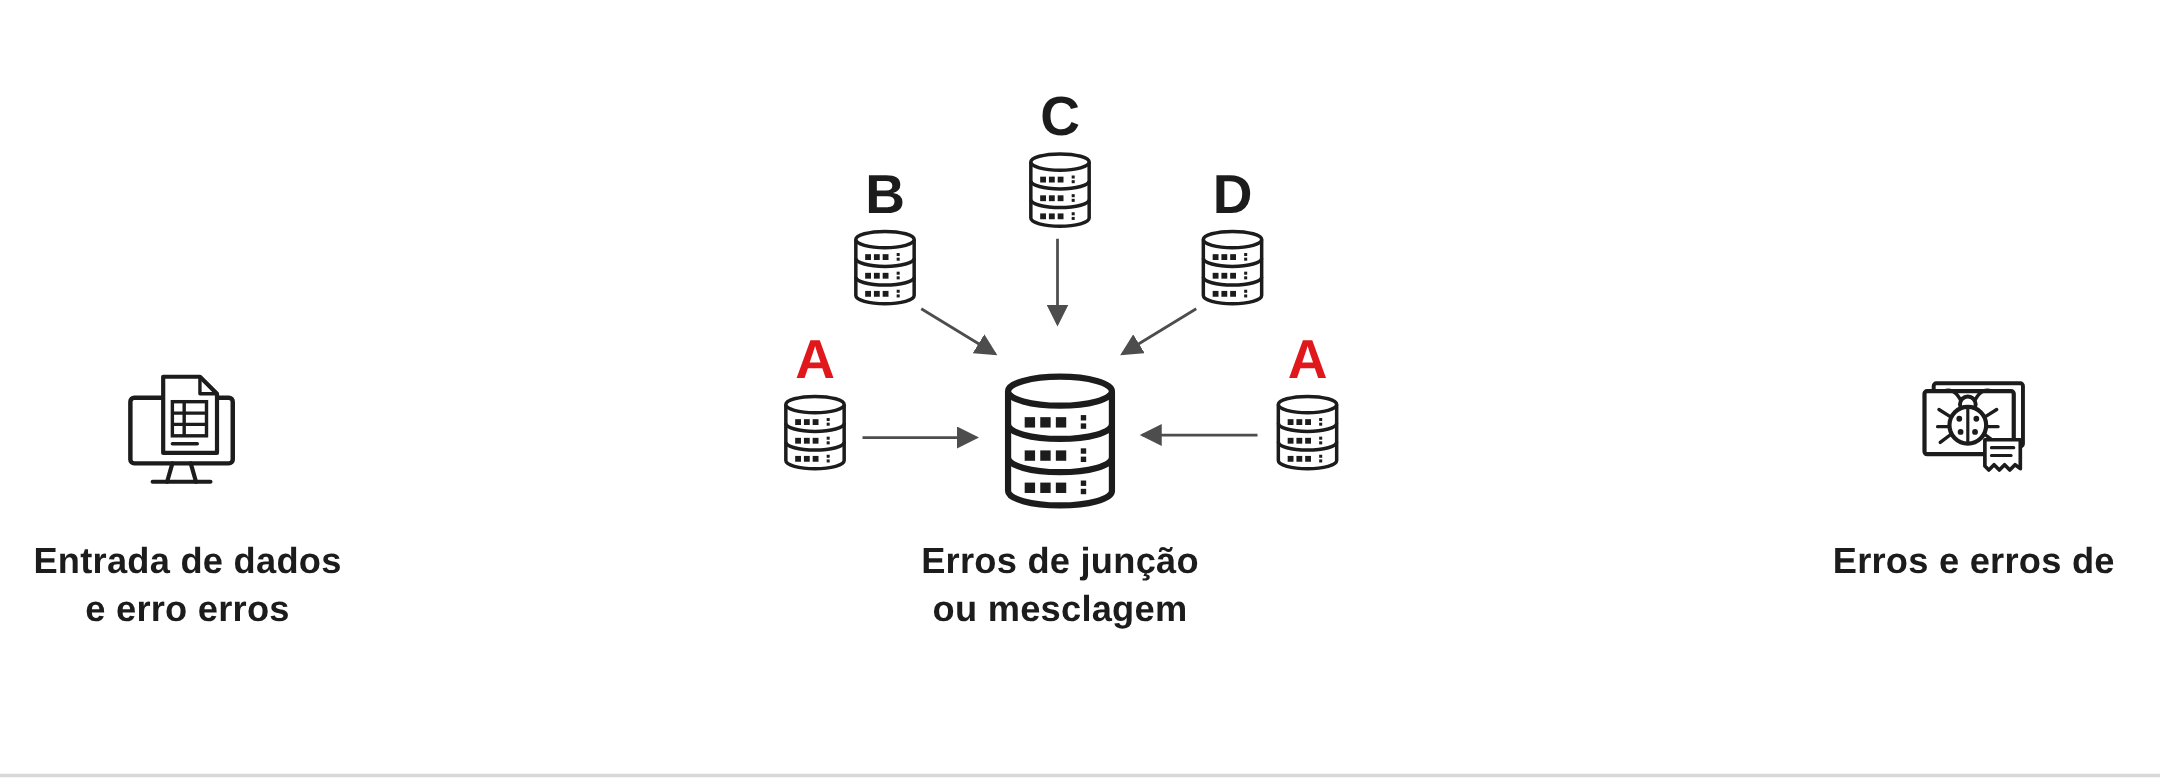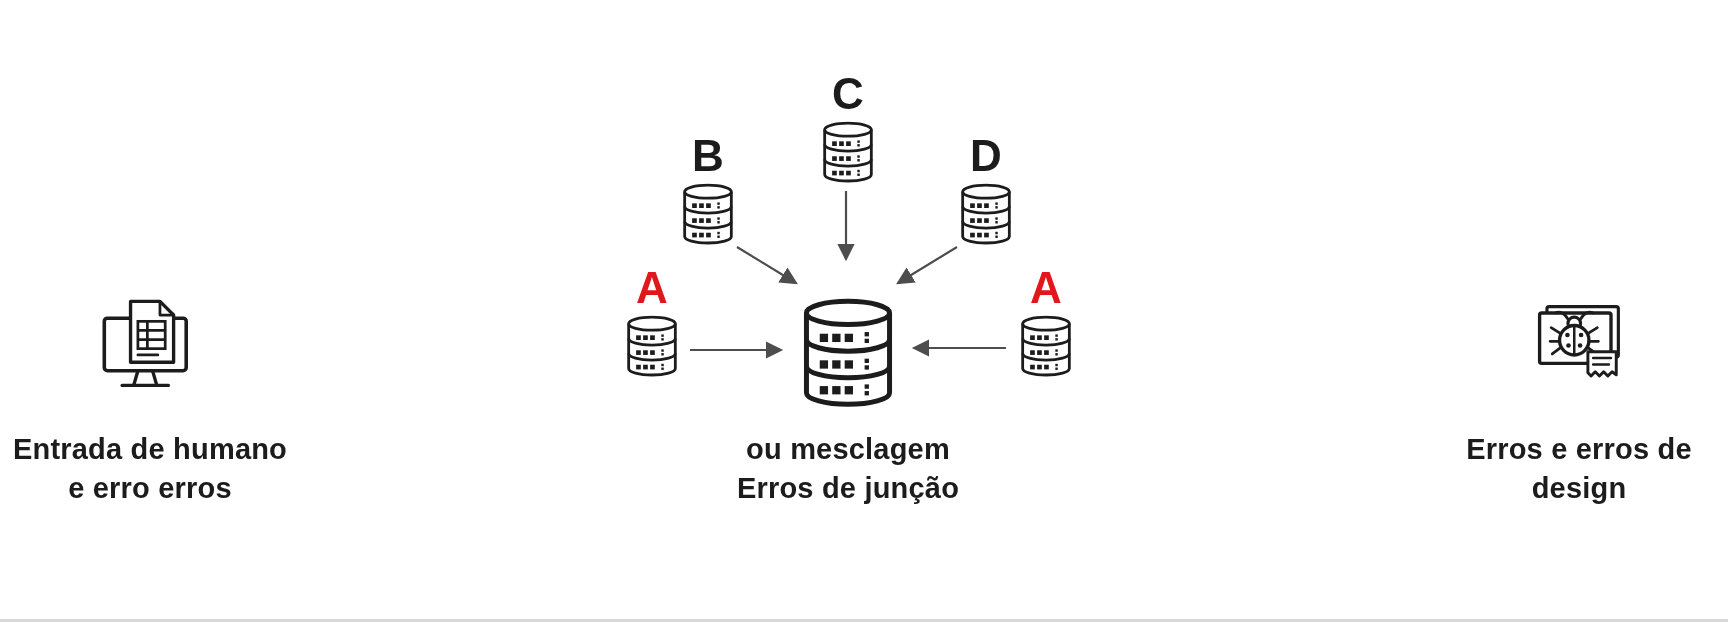--- a/index.html
+++ b/index.html
@@ -129,21 +129,21 @@
 
 <div class="canvas">
 
   <section class="cause-group group-left">
     <div class="cause-icon">
       <svg width="105" height="105" viewBox="0 0 100 100">
           <use href="#sym-monitor-doc"></use>
         </svg>
     </div>
     <div class="caption">
-      <div>Entrada de humano</div>
+      <div>Entrada de dados</div>
       <div>e erro erros</div>
     </div>
   </section>
 
   <section class="cause-group group-center">
     <div class="diagram">
 
       <svg class="arrows-svg" viewBox="0 0 560 356">
         <defs>
           <marker id="arrowhead" markerWidth="9" markerHeight="8" refX="7" refY="4" orient="auto">
@@ -193,31 +193,30 @@
       </div>
 
       <div class="db-node node-target">
         <svg class="db-icon" style="margin-top:0" width="100" height="113" viewBox="0 0 60 68">
             <use href="#sym-db"></use>
           </svg>
       </div>
 
     </div>
     <div class="caption">
+      <div>Erros de junção</div>
       <div>ou mesclagem</div>
-      <div>Erros de junção</div>
     </div>
   </section>
 
   <section class="cause-group group-right">
     <div class="cause-icon">
       <svg width="105" height="105" viewBox="0 0 100 100">
           <use href="#sym-monitor-bug"></use>
         </svg>
     </div>
     <div class="caption">
       <div>Erros e erros de</div>
-      <div>design</div>
     </div>
   </section>
 
   <div class="bottom-divider"></div>
 </div>
 
 </body></html>

